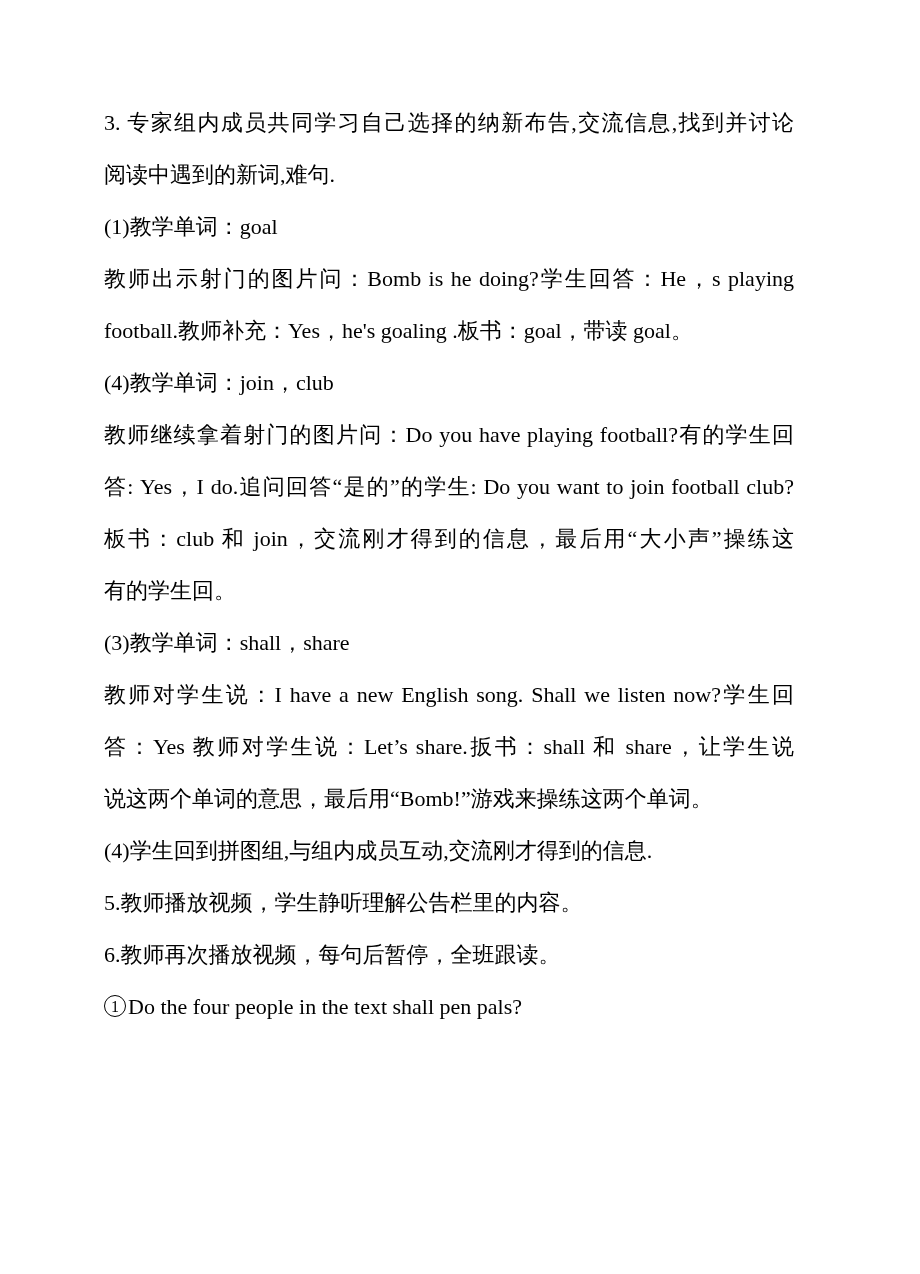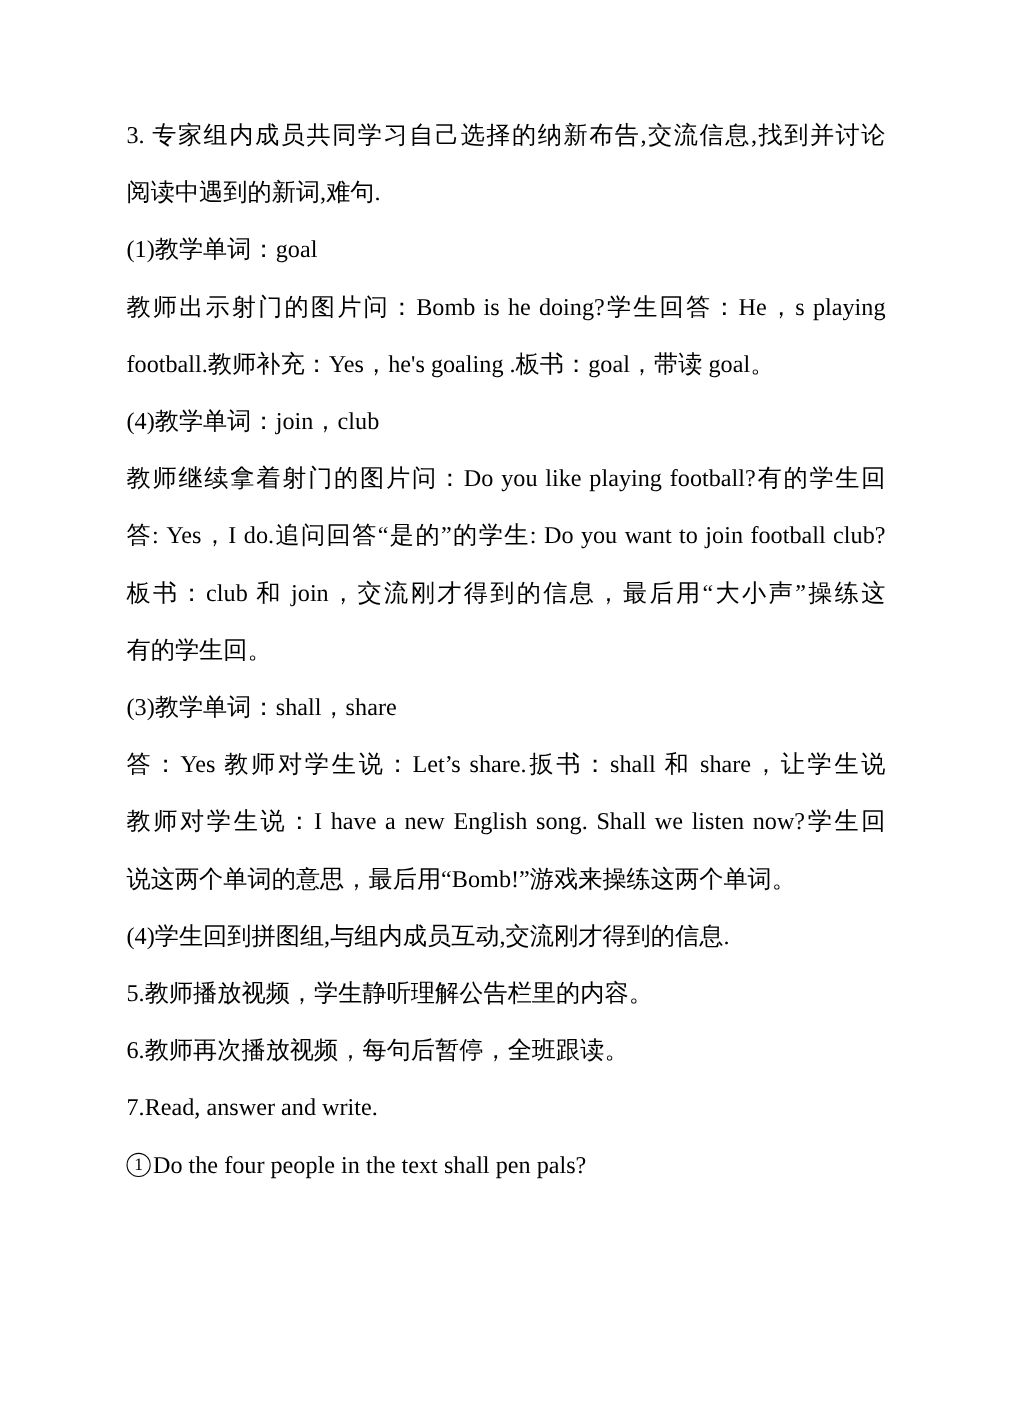--- a/index.html
+++ b/index.html
@@ -10,21 +10,21 @@
     body {
       width: 920px;
       height: 1274px;
       position: relative;
       overflow: hidden;
       font-family: "Liberation Serif", "DejaVu Serif", serif;
       color: #000000;
     }
     .page {
       position: absolute;
-      left: 115px;
+      left: 104px;
       top: 101px;
       width: 700px;
     }
     .line {
       height: 52px;
       line-height: 44px;
       font-size: 22px;
       white-space: nowrap;
       letter-spacing: 0px;
     }
@@ -51,28 +51,27 @@
 </head>
 <body>
 
 <div class="page">
   <div class="line justify">3. 专家组内成员共同学习自己选择的纳新布告,交流信息,找到并讨论</div>
   <div class="line">阅读中遇到的新词,难句.</div>
   <div class="line">(1)教学单词：goal</div>
   <div class="line justify">教师出示射门的图片问：Bomb is he doing?学生回答：He，s playing</div>
   <div class="line">football.教师补充：Yes，he's goaling .板书：goal，带读 goal。</div>
   <div class="line">(4)教学单词：join，club</div>
-  <div class="line justify">教师继续拿着射门的图片问：Do you like playing football?有的学生回</div>
+  <div class="line justify">教师继续拿着射门的图片问：Do you have playing football?有的学生回</div>
   <div class="line justify">答: Yes，I do.追问回答“是的”的学生: Do you want to join football club?</div>
   <div class="line justify">板书：club 和 join，交流刚才得到的信息，最后用“大小声”操练这</div>
   <div class="line">有的学生回。</div>
   <div class="line">(3)教学单词：shall，share</div>
+  <div class="line justify">教师对学生说：I have a new English song. Shall we listen now?学生回</div>
   <div class="line justify">答：Yes 教师对学生说：Let’s   share.扳书：shall 和 share，让学生说</div>
-  <div class="line justify">教师对学生说：I have a new English song. Shall we listen now?学生回</div>
   <div class="line">说这两个单词的意思，最后用“Bomb!”游戏来操练这两个单词。</div>
   <div class="line">(4)学生回到拼图组,与组内成员互动,交流刚才得到的信息.</div>
   <div class="line">5.教师播放视频，学生静听理解公告栏里的内容。</div>
   <div class="line">6.教师再次播放视频，每句后暂停，全班跟读。</div>
-  <div class="line">7.Read, answer and write.</div>
   <div class="line">
     <span class="circled">1</span><span>Do the four people in the text shall pen pals?</span>
   </div>
 </div>
 
 </body></html>

